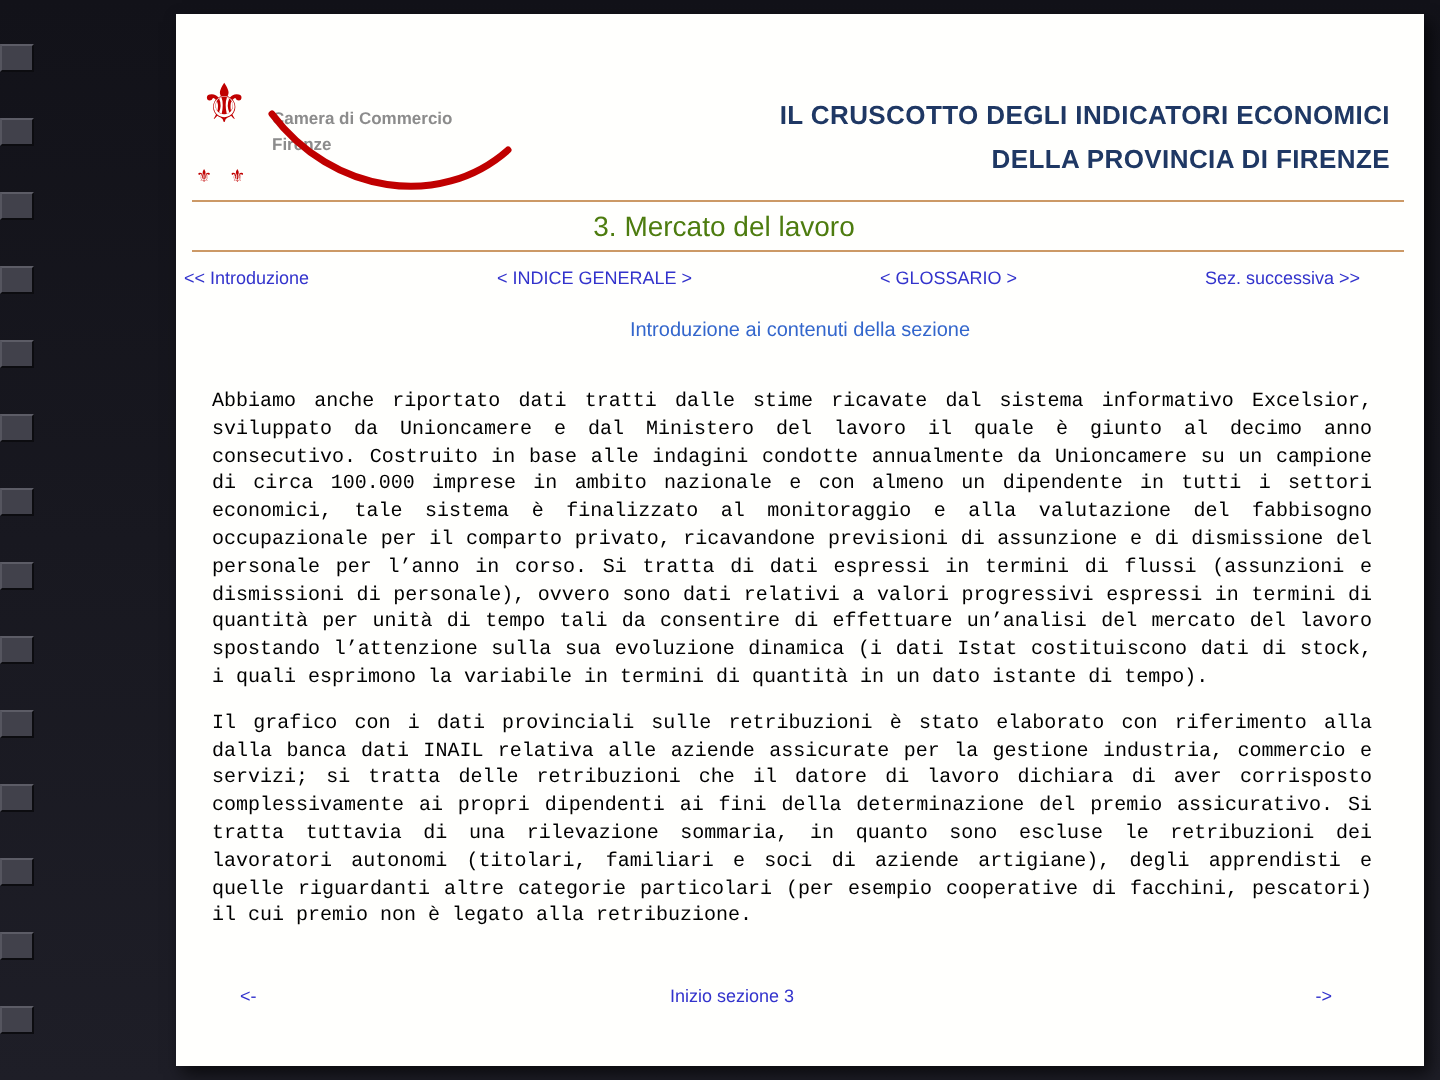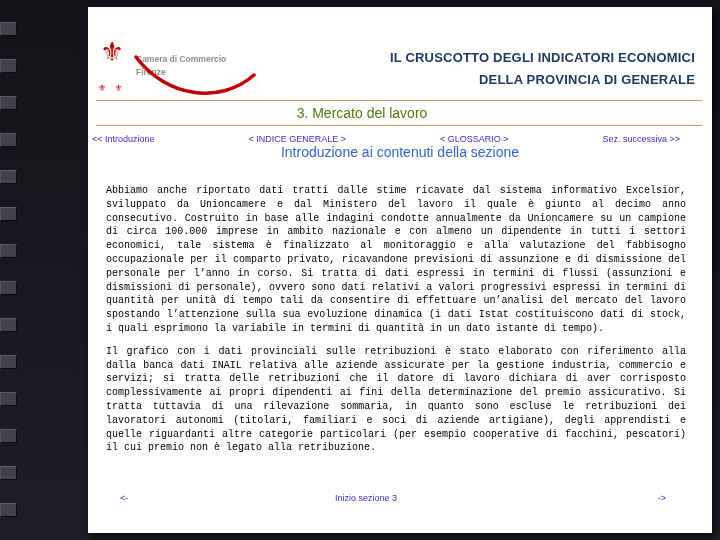--- a/index.html
+++ b/index.html
@@ -51,21 +51,21 @@
   .section-heading {
     text-align: center; transform: translateX(-38px);
     color: #4d7c0f; font-size: 14px; padding: 4px 0 4px;
   }
   .nav-row {
     display: flex; justify-content: space-between; align-items: baseline;
     padding: 8px 32px 0 4px; font-size: 9px;
   }
   .nav-row a, .footer a { color: #3333cc; cursor: pointer; }
   .subtitle {
-    text-align: center; color: #3366cc; font-size: 14px; margin-top: 0;
+    text-align: center; color: #3366cc; font-size: 10px; margin-top: 16px;
   }
   .body {
     margin: 24px 26px 0 18px;
     font-family: Liberation Mono, monospace;
     font-size: 10px; line-height: 13.8px; text-align: justify; color: #000;
   }
   .body p { margin-bottom: 9px; }
   .footer {
     position: absolute; left: 0; right: 0; bottom: 30px;
     display: grid; grid-template-columns: 1fr auto 1fr; align-items: baseline;
@@ -106,21 +106,21 @@
         <div class="logo-text">
           <div>Camera di Commercio</div>
           <div>Firenze</div>
         </div>
         <svg class="swoosh" width="132" height="54" viewBox="0 0 132 54">
           <path d="M 6 6 C 36 46 90 54 124 24" stroke="#c00000" stroke-width="3.5" fill="none" stroke-linecap="round"></path>
         </svg>
       </div>
       <div class="title">
         <div>IL CRUSCOTTO DEGLI INDICATORI ECONOMICI</div>
-        <div>DELLA PROVINCIA DI GENERALE</div>
+        <div>DELLA PROVINCIA DI FIRENZE</div>
       </div>
     </div>
 
     <hr class="rule">
     <div class="section-heading">3. Mercato del lavoro</div>
     <hr class="rule">
 
     <div class="nav-row">
       <a>&lt;&lt; Introduzione</a>
       <a>&lt; INDICE GENERALE &gt;</a>

